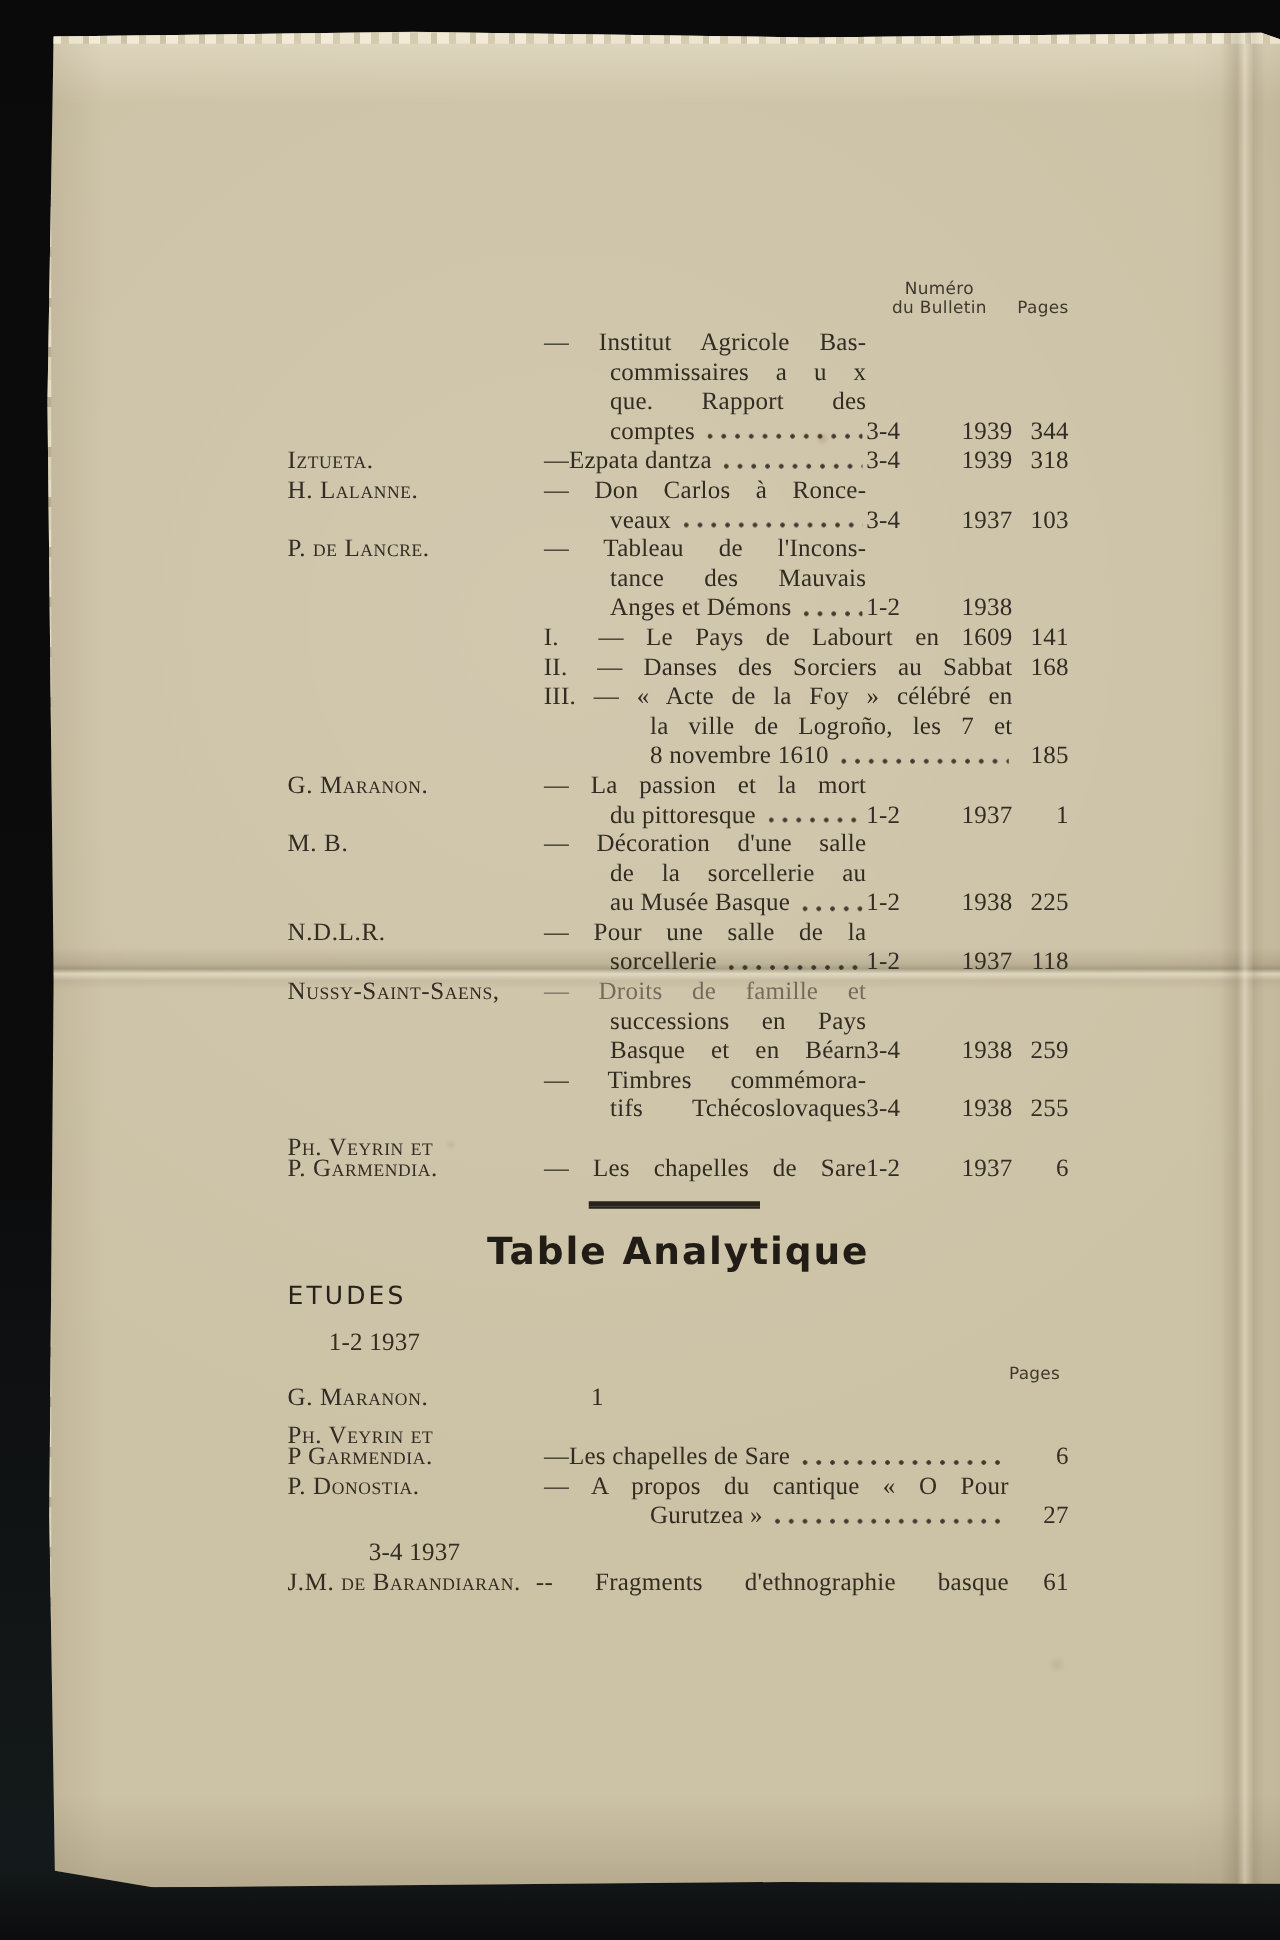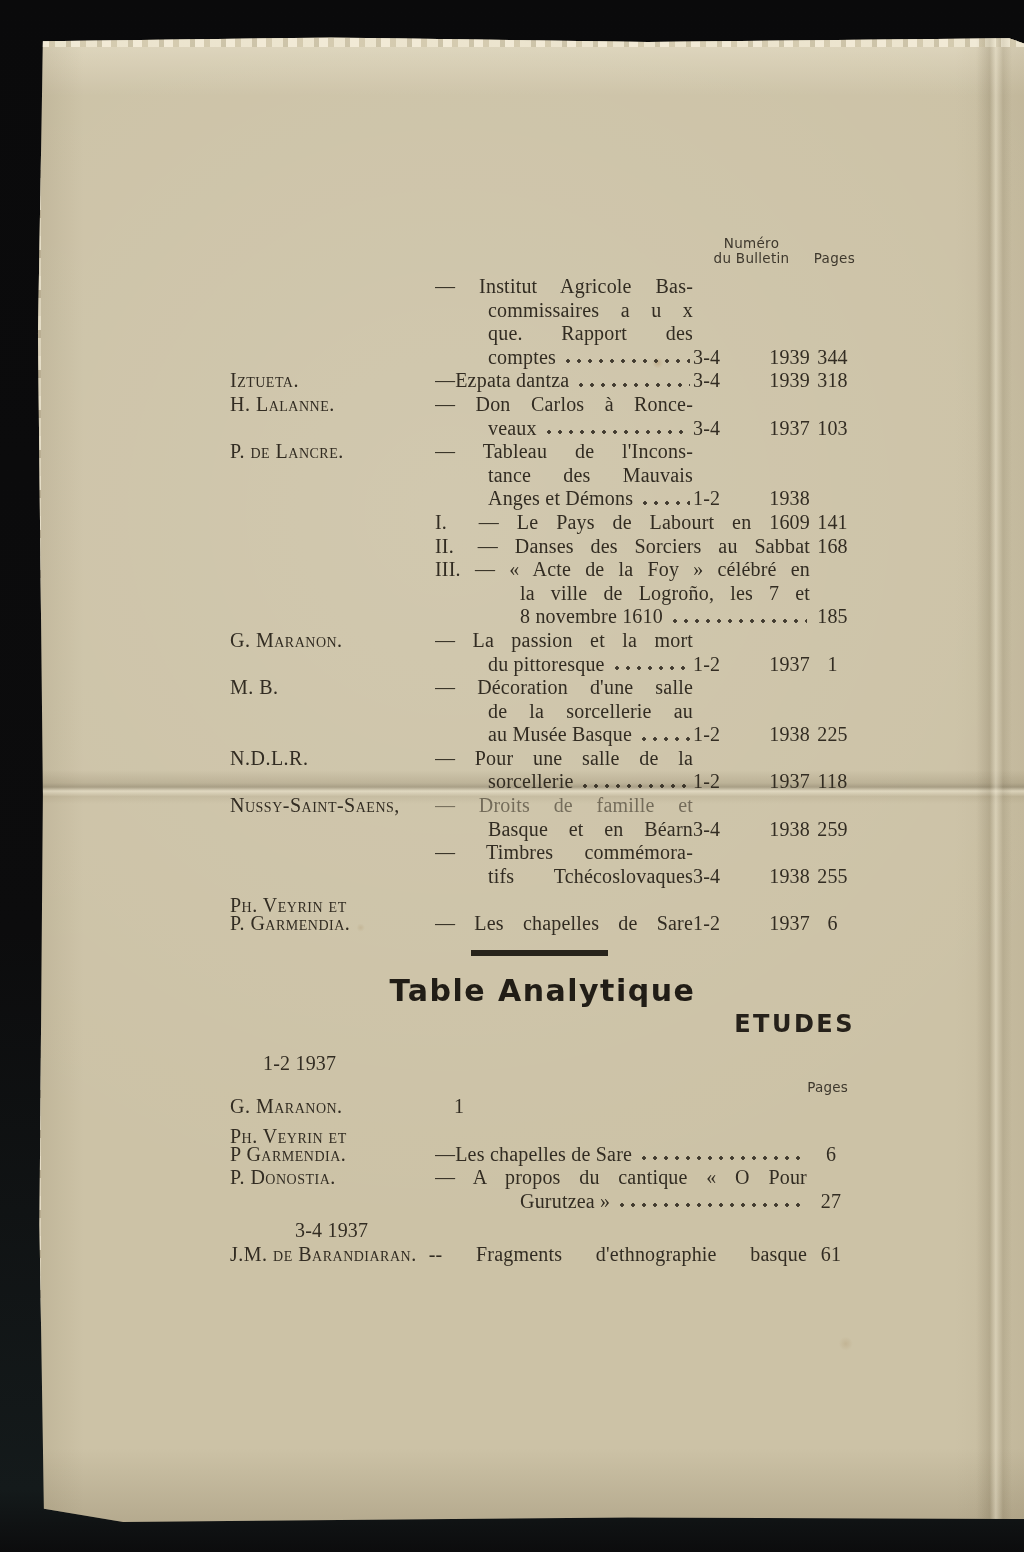--- a/index.html
+++ b/index.html
@@ -8,21 +8,21 @@
     background:#0c0c0d;
     font-family:"Liberation Serif","DejaVu Serif",serif;
     overflow:hidden;
     position:relative;
   }
   .scan-bg {
     position:absolute; inset:0;
     background:linear-gradient(180deg,#0a0a0b 0%, #0c0c0d 60%, #141a1b 96%, #10585e00 100%),#0c0c0d;
   }
   .paper {
-    position:absolute; left:34px; top:36px; width:990px; height:1486px;
+    position:absolute; left:34px; top:24px; width:990px; height:1486px;
     background:
       radial-gradient(120% 80% at 42% 32%, rgba(255,255,252,0.10), transparent 62%),
       radial-gradient(8px 8px at 63% 22%, rgba(150,110,55,0.30), transparent 70%),
       radial-gradient(6px 6px at 33% 60%, rgba(150,115,60,0.18), transparent 70%),
       radial-gradient(10px 10px at 82% 88%, rgba(145,110,60,0.16), transparent 70%),
       linear-gradient(90deg, rgba(110,95,65,0.14), transparent 5%, transparent 93%, rgba(105,90,60,0.10)),
       linear-gradient(180deg, rgba(240,233,212,0.55), transparent 4%, transparent 95%, rgba(100,85,58,0.22)),
       #ccc2a6;
     box-shadow:0 10px 22px rgba(0,0,0,0.75);
     clip-path:polygon(0.9% 0.35%, 30% 0.1%, 62% 0.4%, 98.5% 0.15%, 100% 0.5%, 100% 99.8%, 60% 99.7%, 9% 100%, 1% 99.1%, 0.55% 80%, 0.9% 51%, 0.4% 20%);
@@ -74,33 +74,33 @@
   .body.just { text-align:justify; text-align-last:justify; }
   .body.dotted { display:flex; align-items:flex-end; }
   .body.dotted .txt { white-space:nowrap; }
   .leader { flex:1 1 auto; align-self:stretch; margin:0 3px 0 10px;
     background-image:radial-gradient(circle at 2px 2px, rgba(46,40,30,0.88) 1.55px, rgba(46,40,30,0) 2.1px);
     background-size:11px 4px; background-repeat:repeat-x;
     background-position:0 calc(100% - 6px); }
   .roman { display:inline-block; min-width:26px; text-align:right; }
   .num  { flex:0 0 57px; }
   .year { flex:0 0 60px; text-align:right; }
-  .page { flex:0 0 45px; text-align:center; }
+  .page { flex:0 0 45px; text-align:right; }
   .row.faded .body { color:rgba(55,48,37,0.60); }
   .et .body { flex:1 1 auto; }
   .et .page { flex:0 0 48px; }
   
   .divider { width:137px; height:3px; margin:14px 0 0 241px;
     border-top:4px solid #27231b; border-bottom:2px solid #27231b; }
   .title { margin-top:23px; text-align:center;
     font-family:"DejaVu Sans","Liberation Sans",sans-serif;
     font-weight:bold; font-size:30px; letter-spacing:1.5px; color:#211d16; }
-  .subtitle { margin-top:11px; text-align:right;
+  .subtitle { margin-top:11px; text-align:left;
     font-family:"DejaVu Sans","Liberation Sans",sans-serif;
-    font-weight:bold; font-size:24px; letter-spacing:2.5px; color:#26211a; }
+    font-weight:normal; font-size:20px; letter-spacing:2.5px; color:#26211a; }
   .sec-label { margin:15px 0 0 33px; }
   .sec-label.sec2 { margin:6px 0 0 65px; }
   .pages-label { margin-top:4px; text-align:right; padding-right:7px;
     font-family:"DejaVu Sans","Liberation Sans",sans-serif;
     font-size:13.5px; line-height:16px; color:#3e382d; }
 </style>
 </head>
 <body>
 
 <div class="scan-bg"></div>
@@ -139,20 +139,21 @@
         <div class="row wide"><span class="author"></span><span class="body ind2 just"><span class="txt">la ville de Logroño, les 7 et</span></span><span class="page"></span></div>
         <div class="row wide"><span class="author"></span><span class="body ind2 dotted"><span class="txt">8 novembre 1610</span><span class="leader"></span></span><span class="page">185</span></div>
         <div class="row"><span class="author">G. Maranon.</span><span class="body just"><span class="dash">—</span> <span class="txt">La passion et la mort</span></span><span class="num"></span><span class="year"></span><span class="page"></span></div>
         <div class="row"><span class="author"></span><span class="body ind1 dotted"><span class="txt">du pittoresque</span><span class="leader"></span></span><span class="num">1-2</span><span class="year">1937</span><span class="page">1</span></div>
         <div class="row"><span class="author">M. B.</span><span class="body just"><span class="dash">—</span> <span class="txt">Décoration d'une salle</span></span><span class="num"></span><span class="year"></span><span class="page"></span></div>
         <div class="row"><span class="author"></span><span class="body ind1 just"><span class="txt">de la sorcellerie au</span></span><span class="num"></span><span class="year"></span><span class="page"></span></div>
         <div class="row"><span class="author"></span><span class="body ind1 dotted"><span class="txt">au Musée Basque</span><span class="leader"></span></span><span class="num">1-2</span><span class="year">1938</span><span class="page">225</span></div>
         <div class="row"><span class="author">N.D.L.R.</span><span class="body just"><span class="dash">—</span> <span class="txt">Pour une salle de la</span></span><span class="num"></span><span class="year"></span><span class="page"></span></div>
         <div class="row"><span class="author"></span><span class="body ind1 dotted"><span class="txt">sorcellerie</span><span class="leader"></span></span><span class="num">1-2</span><span class="year">1937</span><span class="page">118</span></div>
         <div class="row faded"><span class="author">Nussy-Saint-Saens,</span><span class="body just"><span class="dash">—</span> <span class="txt">Droits de famille et</span></span><span class="num"></span><span class="year"></span><span class="page"></span></div>
+        <div class="row"><span class="author"></span><span class="body ind1 just"><span class="txt">successions en Pays</span></span><span class="num"></span><span class="year"></span><span class="page"></span></div>
         <div class="row"><span class="author"></span><span class="body ind1 just"><span class="txt">Basque et en Béarn</span></span><span class="num">3-4</span><span class="year">1938</span><span class="page">259</span></div>
         <div class="row"><span class="author"></span><span class="body just"><span class="dash">—</span> <span class="txt">Timbres commémora-</span></span><span class="num"></span><span class="year"></span><span class="page"></span></div>
         <div class="row"><span class="author"></span><span class="body ind1 just"><span class="txt">tifs Tchécoslovaques</span></span><span class="num">3-4</span><span class="year">1938</span><span class="page">255</span></div>
         <div class="row"><span class="author">Ph. Veyrin et</span><span class="body"><span class="txt"></span></span><span class="num"></span><span class="year"></span><span class="page"></span></div>
         <div class="row"><span class="author">P. Garmendia.</span><span class="body just"><span class="dash">—</span> <span class="txt">Les chapelles de Sare</span></span><span class="num">1-2</span><span class="year">1937</span><span class="page">6</span></div>
       </div>
 
     <div class="divider"></div>
 
     <div class="title">Table Analytique</div>

